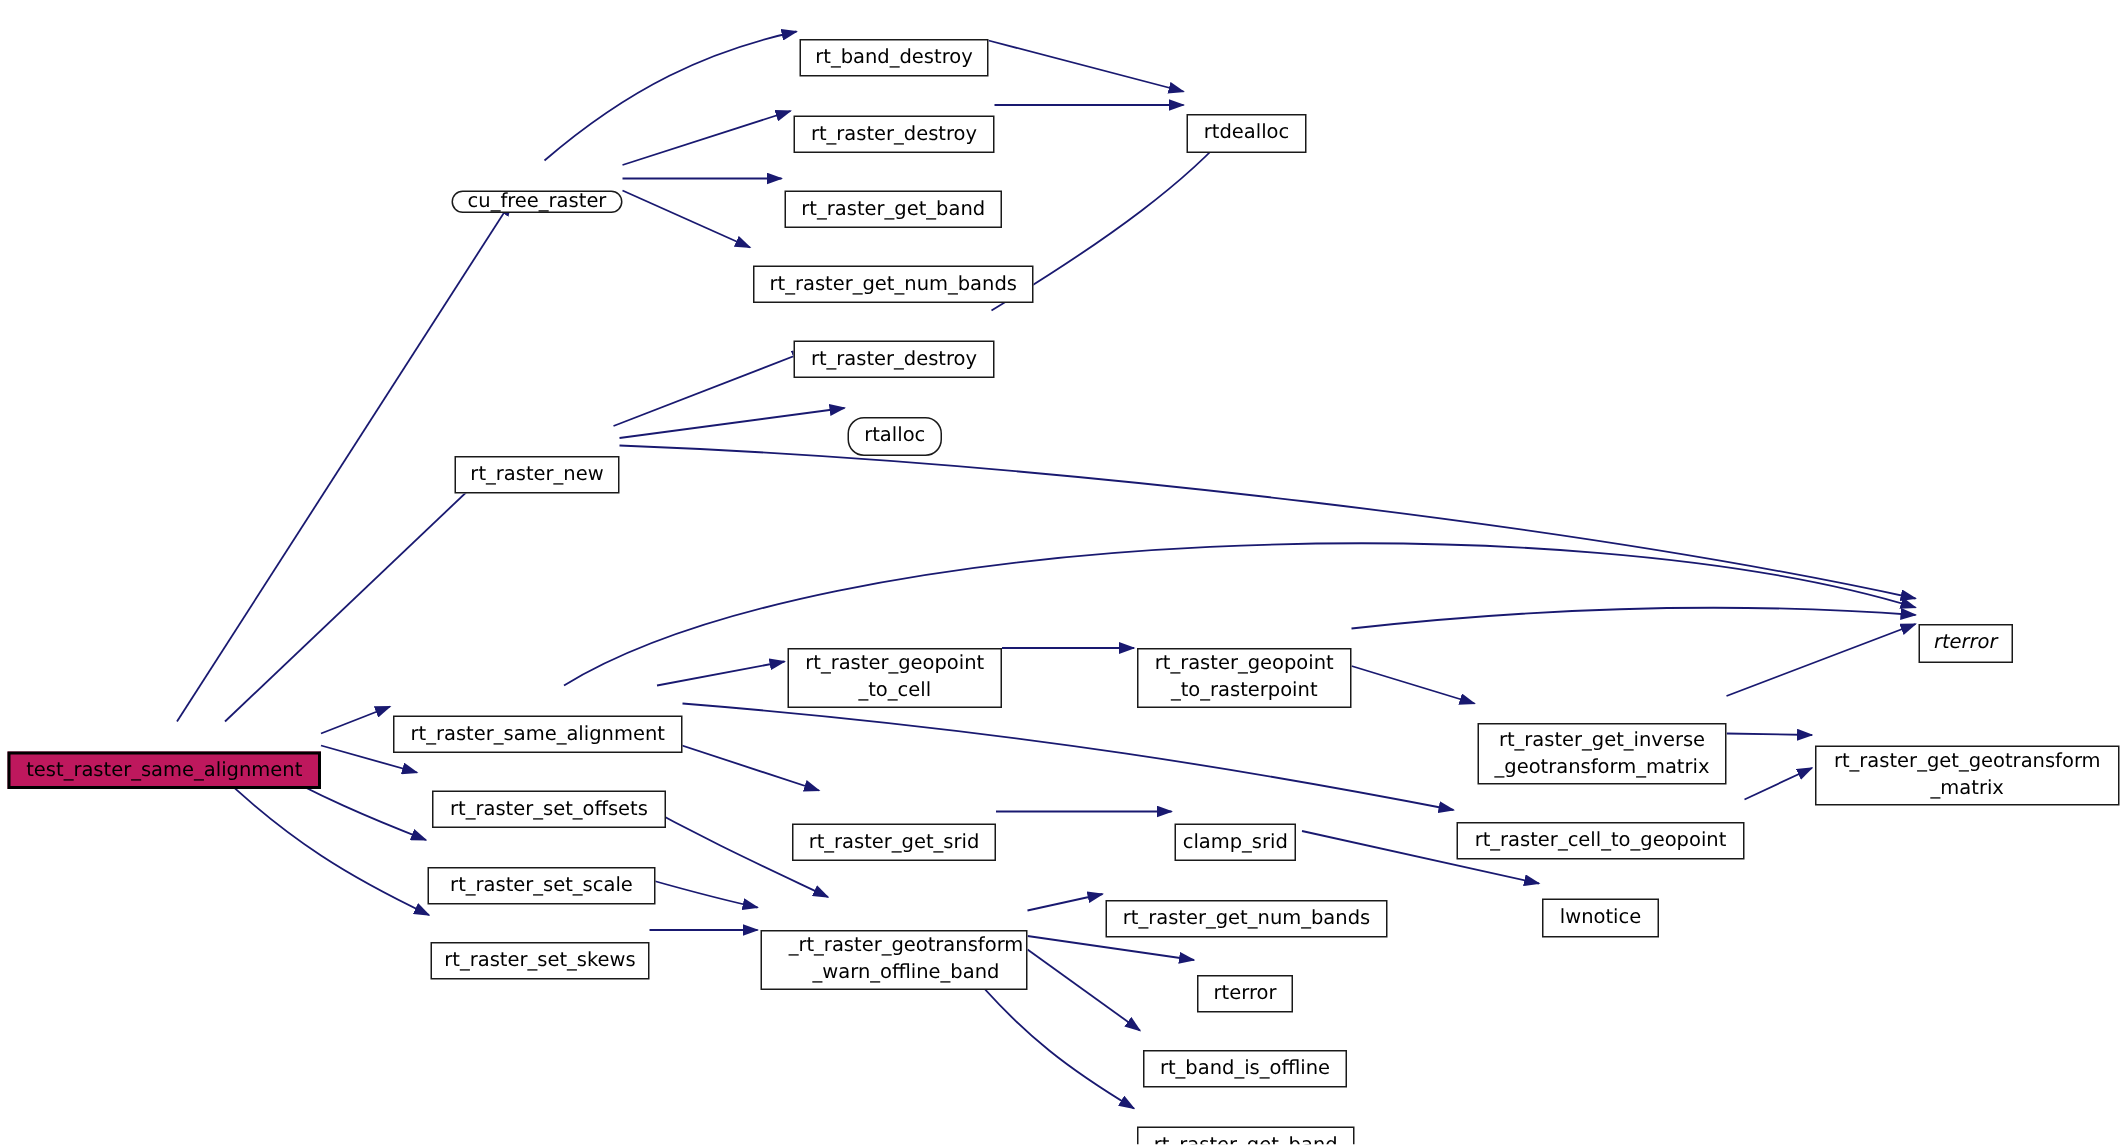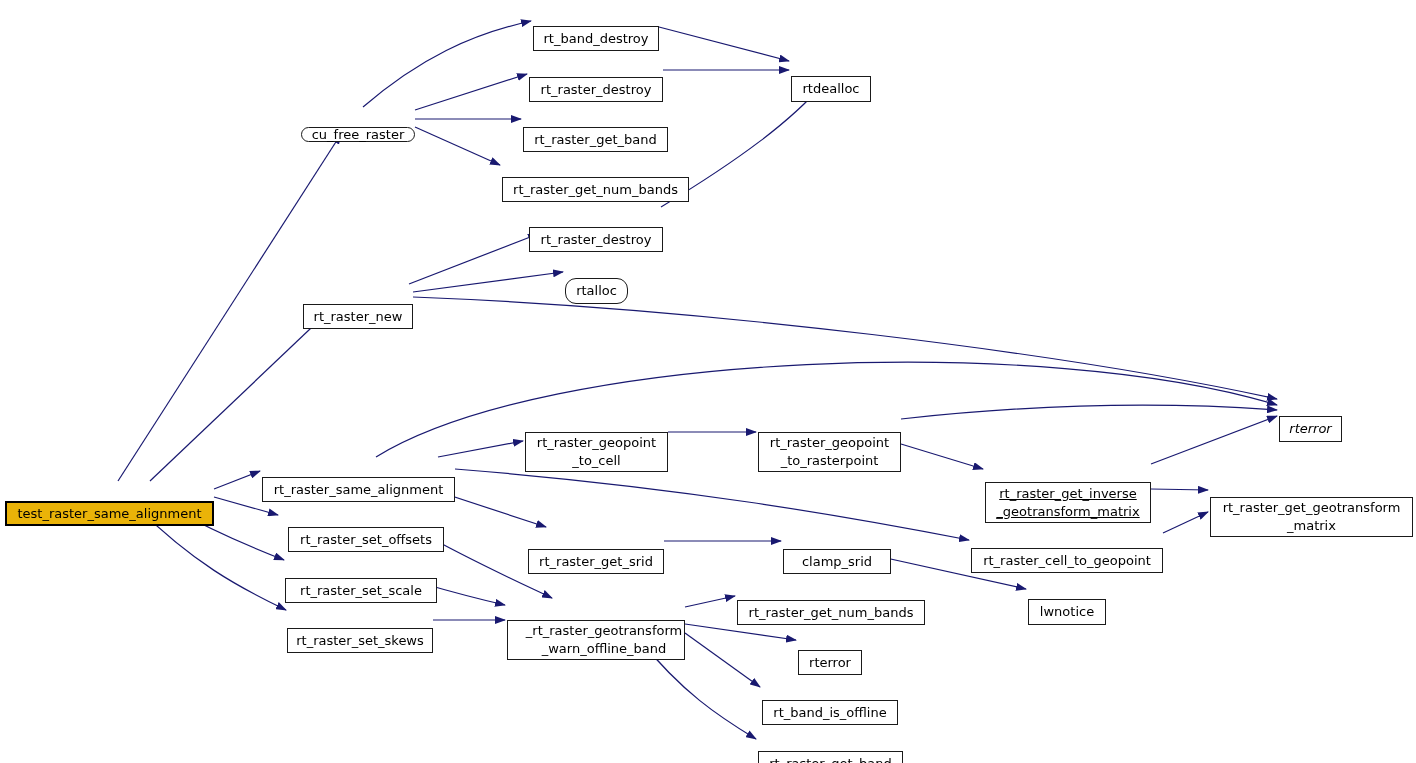--- a/index.html
+++ b/index.html
@@ -34,21 +34,21 @@
     flex-direction: column;
     align-items: center;
     justify-content: center;
     text-align: center;
     white-space: nowrap;
     z-index: 1;
     cursor: pointer;
     margin-top: 20px;
   }
   .node.root {
-    background: #eab308;
+    background: #be185d;
     border: 2px solid #000000;
     cursor: default;
   }
   .node span { display: block; }
 </style>
 </head>
 <body>
 
 <div id="canvas">
   <svg id="edge-layer" xmlns="http://www.w3.org/2000/svg" width="1416" height="763" viewBox="0 0 1416 763">
@@ -131,38 +131,38 @@
         <span>rt_raster_geopoint</span>
         <span>_to_cell</span>
       </div>
       <div class="node" style="left: 758px; top: 412px; width: 143px; height: 40px;">
         <span>rt_raster_geopoint</span>
         <span>_to_rasterpoint</span>
       </div>
       <div class="node" style="left: 1279px; top: 396px; width: 63px; height: 26px; font-style: italic;">
         <span>rterror</span>
       </div>
-      <div class="node" style="left: 985px; top: 462px; width: 166px; height: 41px; text-decoration: underline;">
+      <div class="node" style="left: 985px; top: 462px; width: 166px; height: 41px;">
         <span>rt_raster_get_inverse</span>
         <span>_geotransform_matrix</span>
       </div>
       <div class="node" style="left: 1210px; top: 477px; width: 203px; height: 40px;">
         <span>rt_raster_get_geotransform</span>
         <span>_matrix</span>
       </div>
       <div class="node" style="left: 971px; top: 528px; width: 192px; height: 25px;">
         <span>rt_raster_cell_to_geopoint</span>
       </div>
       <div class="node" style="left: 1028px; top: 579px; width: 78px; height: 26px;">
         <span>lwnotice</span>
       </div>
       <div class="node" style="left: 528px; top: 529px; width: 136px; height: 25px;">
         <span>rt_raster_get_srid</span>
       </div>
-      <div class="node" style="left: 783px; top: 529px; width: 108px; height: 25px;">
+      <div class="node" style="left: 783px; top: 529px; width: 81px; height: 25px;">
         <span>clamp_srid</span>
       </div>
       <div class="node" style="left: 288px; top: 507px; width: 156px; height: 25px;">
         <span>rt_raster_set_offsets</span>
       </div>
       <div class="node" style="left: 285px; top: 558px; width: 152px; height: 25px;">
         <span>rt_raster_set_scale</span>
       </div>
       <div class="node" style="left: 287px; top: 608px; width: 146px; height: 25px;">
         <span>rt_raster_set_skews</span>

